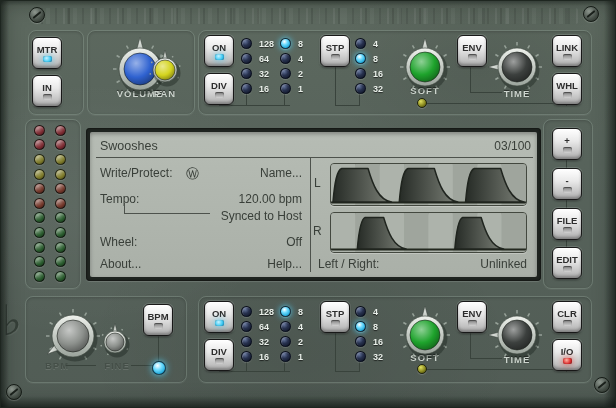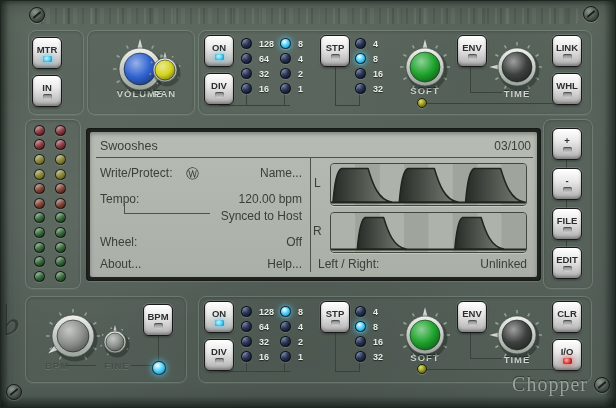--- a/index.html
+++ b/index.html
@@ -659,15 +659,14 @@
   <div class="plabel" style="left:497px;top:354px;width:40px">TIME</div>
   <div class="btn" style="left:552px;top:301px">
     <span class="lbl">CLR</span>
     <span class="slot"></span>
   </div>
   <div class="btn" style="left:552px;top:339px">
     <span class="lbl">I/O</span>
     <span class="slot red"></span>
   </div>
 
-  <div class="brand">Chopper</div>
   <div class="vignette"></div>
 </div>
 
 </body></html>

